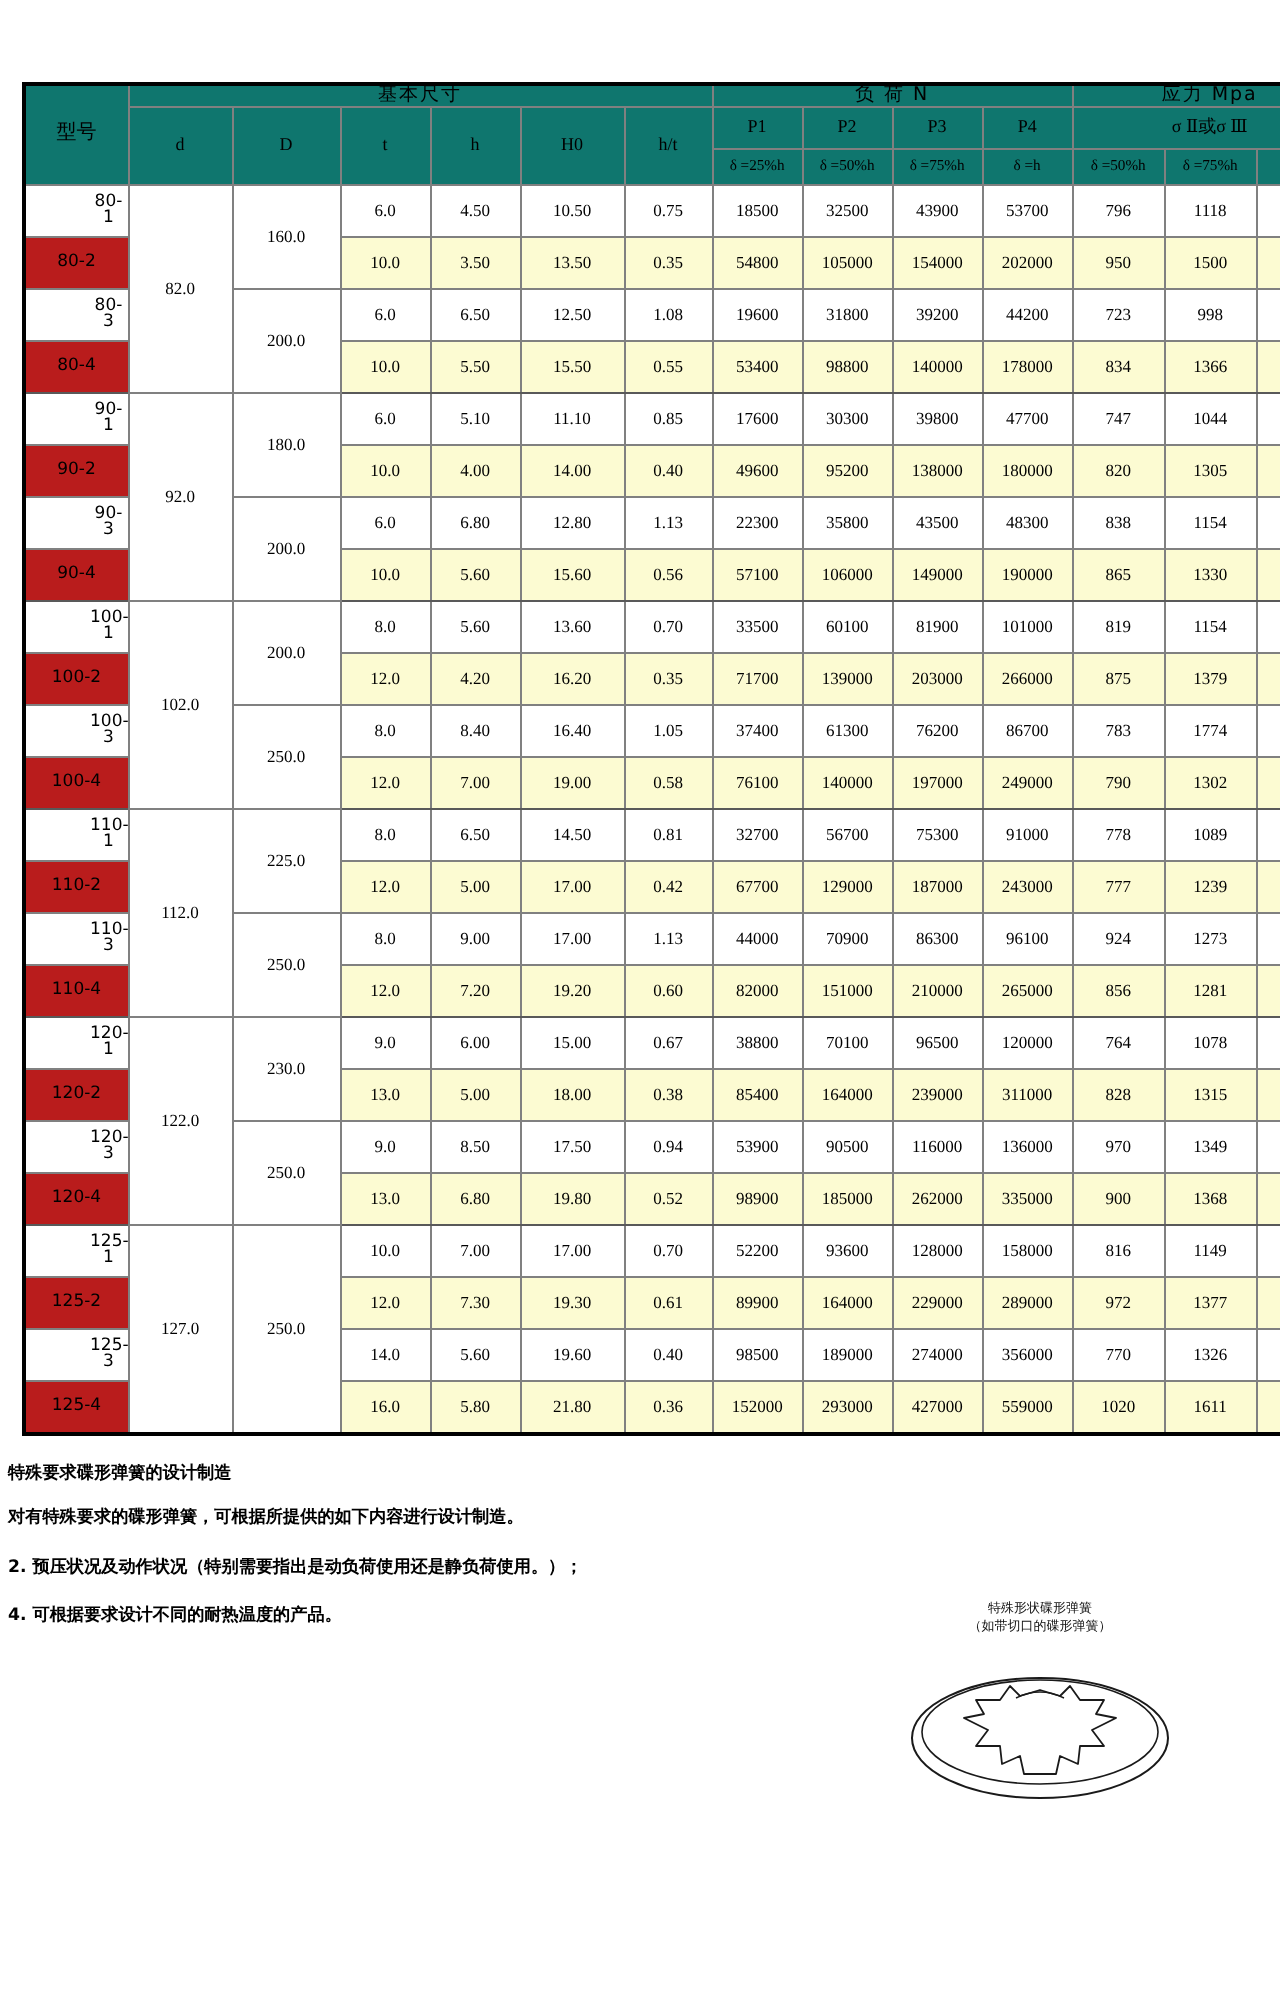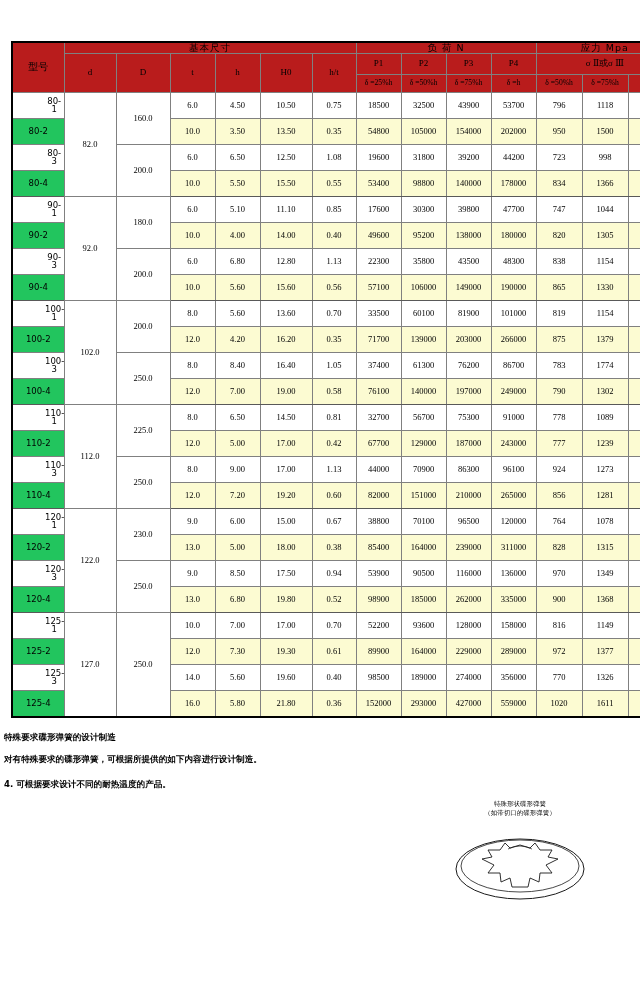--- a/index.html
+++ b/index.html
@@ -36,21 +36,21 @@
     padding: 0;
     font-weight: normal;
     line-height: 1.05;
   }
   
   table.spec {
     border: 2px solid #000000;
   }
 
   .hdr {
-    background: #b91c1c;
+    background: #0f766e;
     font-weight: bold;
     font-size: 9px;
   }
   .hdr-cn {
     font-family: "DejaVu Sans", "Liberation Sans", sans-serif;
     font-weight: bold;
     font-size: 9.5px;
     letter-spacing: 1px;
   }
   .hdr-model {
@@ -73,21 +73,21 @@
   tr.plain td {
     background: #ffffff;
   }
   td.model {
     font-weight: bold;
     font-size: 8.5px;
     font-family: "DejaVu Sans", "Liberation Sans", sans-serif;
     height: 25px;
   }
   tr.band td.model {
-    background: #22c55e;
+    background: #b91c1c;
   }
   tr.plain td.model {
     background: #ffffff;
     padding-left: 32px;
   }
   td.merged {
     background: #ffffff !important;
     font-size: 8.5px;
   }
   td.num { font-size: 8.5px; }
@@ -532,20 +532,21 @@
           <td class="num">1611</td>
           <td class="num">2257</td>
         </tr>
       </tbody>
   </table>
 </div>
 
 <div class="notes">
   <div class="n-title">特殊要求碟形弹簧的设计制造</div>
   <div class="n-lead">对有特殊要求的碟形弹簧，可根据所提供的如下内容进行设计制造。</div>
+  <div class="n-item">2. 预压状况及动作状况（特别需要指出是动负荷使用还是静负荷使用。）；</div>
   <div class="n-item">4. 可根据要求设计不同的耐热温度的产品。</div>
 </div>
 
 <div class="figure">
   <div class="cap">特殊形状碟形弹簧</div>
   <div class="cap">（如带切口的碟形弹簧）</div>
   <div class="art">
     <svg width="160" height="82" viewBox="0 0 160 82">
       <ellipse cx="80" cy="44" rx="64" ry="30" fill="#ffffff" stroke="#1a1a1a" stroke-width="1"></ellipse>
       <ellipse cx="80" cy="41" rx="59" ry="26" fill="#ffffff" stroke="#1a1a1a" stroke-width="0.8"></ellipse>

